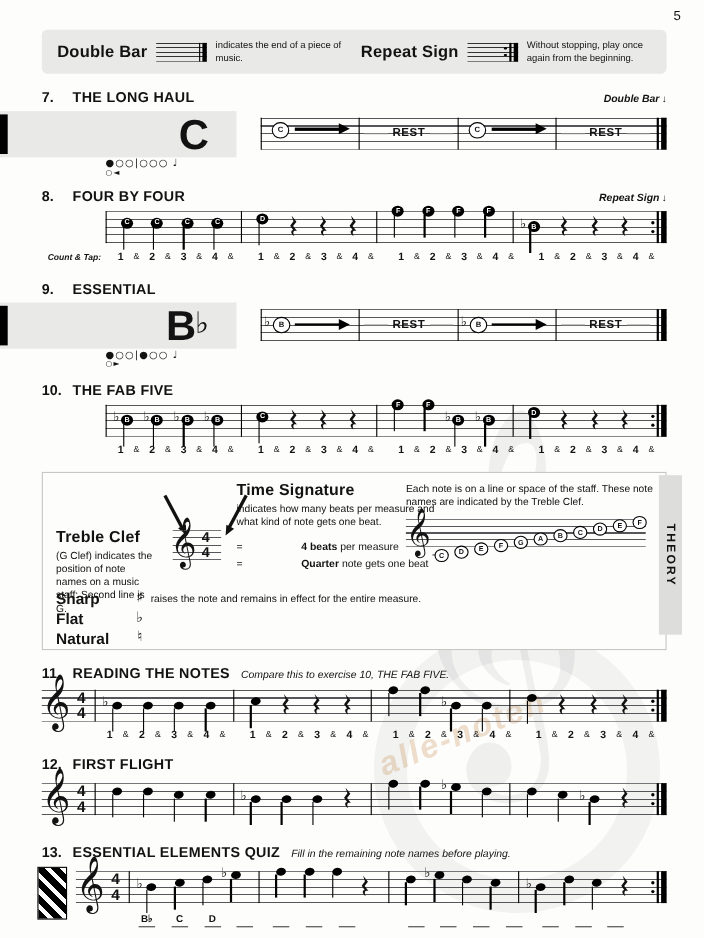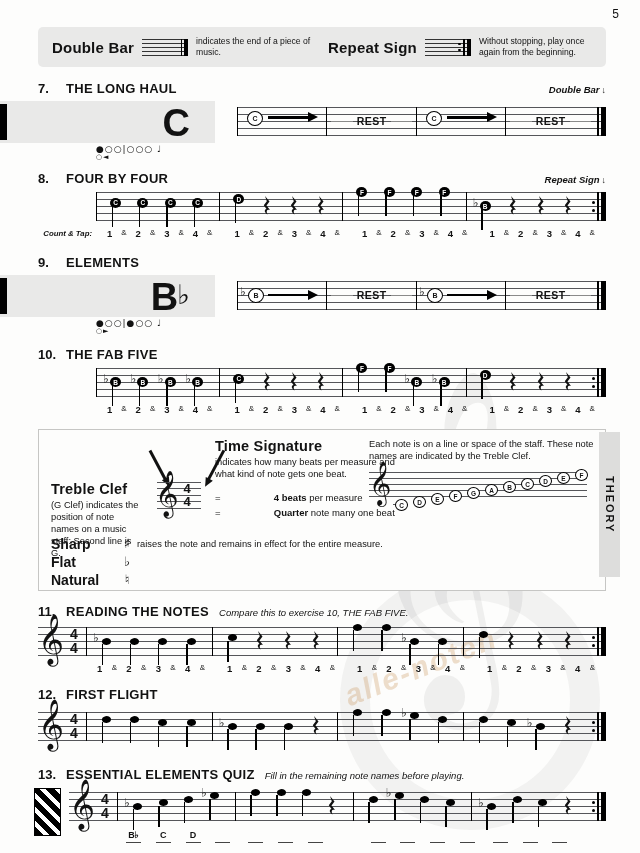--- a/index.html
+++ b/index.html
@@ -343,21 +343,21 @@
             <span class="num">3</span>
             <span class="amp">&amp;</span>
             <span class="num">4</span>
             <span class="amp">&amp;</span>
           </div>
         </div>
     </div>
 
     <div class="exhead" style="margin-top:16px;">
       <span class="exnum">9.</span>
-      <span class="extitle">ELEMENTS</span>
+      <span class="extitle">ESSENTIAL</span>
     </div>
     <div class="system">
       <div class="namebox">
         <span class="tab"></span>
         <span class="bignote"><span>B</span><span class="bflat">♭</span></span>
       </div>
       <div class="staffwrap">
           <div class="staff">
             <div class="measures">
               <div class="measure">
@@ -554,21 +554,21 @@
       <div class="tsgraphic">
         <span class="clef">𝄞</span>
         <span class="t4" style="top:0;">4</span>
         <span class="t4" style="top:13px;">4</span>
       </div>
       <div class="ts-col">
         <div class="th-h">Time Signature</div>
         <div class="th-b">indicates how many beats per measure and what kind of note gets one beat.</div>
         <div class="eqs">
           <div class="row"><span>=</span>&nbsp;&nbsp;<b>4 beats</b><span> per measure</span></div>
-          <div class="row"><span>=</span>&nbsp;&nbsp;<b>Quarter</b><span> note many one beat</span></div>
+          <div class="row"><span>=</span>&nbsp;&nbsp;<b>Quarter</b><span> note gets one beat</span></div>
         </div>
       </div>
       <div class="nn-col">
         <div class="th-b">Each note is on a line or space of the staff. These note names are indicated by the Treble Clef.</div>
         <div class="nnstaff">
           <span class="nnlines"></span>
           <span class="clef">𝄞</span>
         <div class="nn-ledger" style="left: 24px; top: 34px;"></div>
             <div class="nn-note" style="left: 26px; top: 29px;">C</div>
             <div class="nn-note" style="left: 44px; top: 26px;">D</div>

